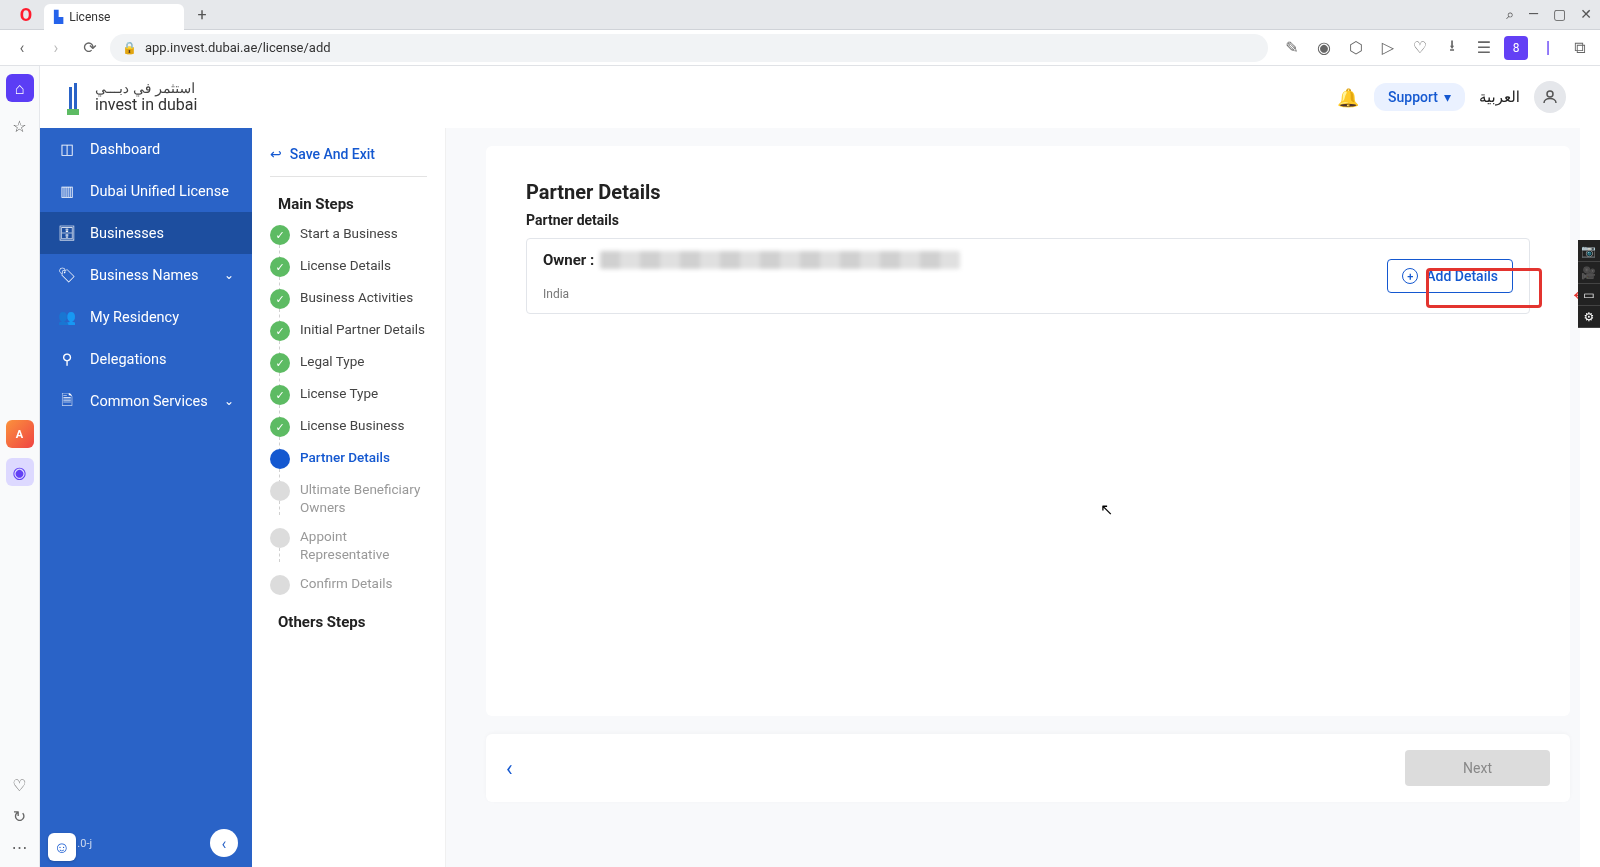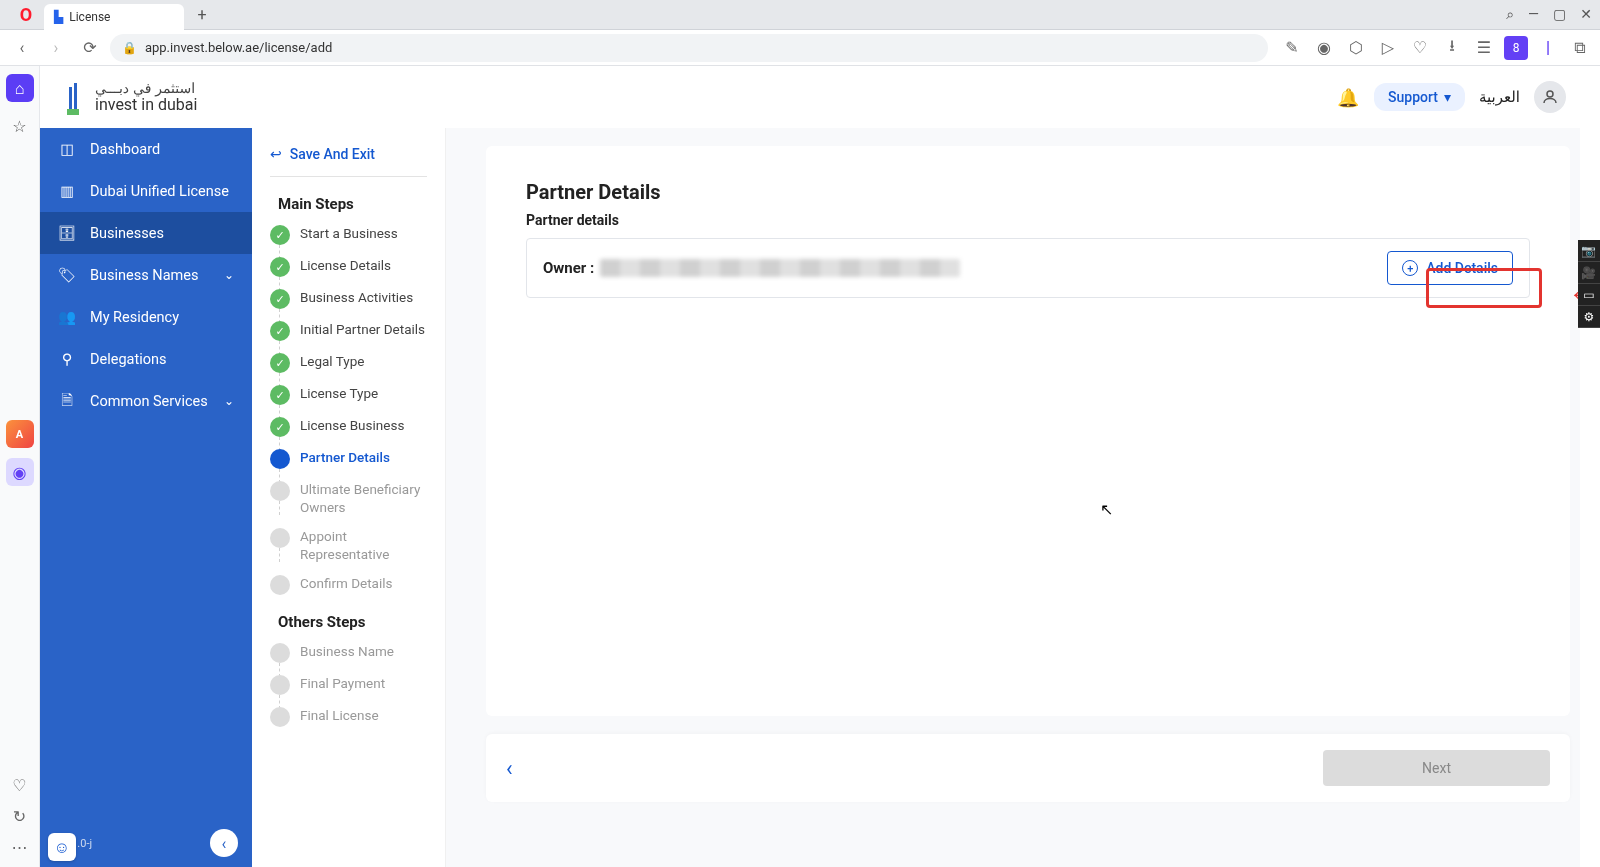--- a/index.html
+++ b/index.html
@@ -89,21 +89,21 @@
 .redacted { width: 360px; height: 18px; background: repeating-linear-gradient(90deg, #d0d0d0 0 20px, #e0e0e0 20px 40px); filter: blur(2px); border-radius: 2px; }
 .owner-country { font-size: 12px; color: #777; }
 .add-details-btn { border: 1px solid #1458d0; color: #1458d0; background: #fff; border-radius: 4px; padding: 8px 14px; font-size: 14px; font-weight: 500; display: flex; align-items: center; gap: 8px; cursor: pointer; }
 .add-details-btn .plus-circle { width: 16px; height: 16px; border: 1.5px solid #1458d0; border-radius: 50%; display: flex; align-items: center; justify-content: center; font-size: 11px; line-height: 1; }
 .highlight-box { position: absolute; border: 3px solid #e3342f; border-radius: 4px; pointer-events: none; }
 .arrow-indicator { position: absolute; color: #e3342f; font-size: 28px; font-weight: bold; }
 
 
 .footer-bar { background: #fff; border-radius: 6px; margin: 18px 0 0 40px; width: calc(100% - 50px); padding: 16px 20px; display: flex; align-items: center; justify-content: space-between; box-shadow: 0 -1px 4px rgba(0,0,0,0.03); }
 .back-arrow { color: #1458d0; font-size: 22px; cursor: pointer; }
-.next-btn { background: #dcdcdc; color: #888; border: none; border-radius: 4px; padding: 10px 99px; font-size: 14px; cursor: not-allowed; }
+.next-btn { background: #dcdcdc; color: #888; border: none; border-radius: 4px; padding: 10px 58px; font-size: 14px; cursor: not-allowed; }
 
 
 .right-tools { position: absolute; right: 0; top: 240px; width: 22px; background: #222; display: flex; flex-direction: column; }
 .right-tools span { height: 22px; display: flex; align-items: center; justify-content: center; color: #fff; font-size: 12px; border-bottom: 1px solid #444; cursor: pointer; }
 
 
 .cursor-pointer { position: absolute; font-size: 16px; color: #000; pointer-events: none; }
 </style>
 </head>
 <body>
@@ -124,21 +124,21 @@
     <span>✕</span>
   </div>
 </div>
 
 <div class="address-bar">
   <div class="nav-btn">‹</div>
   <div class="nav-btn" style="color:#bbb">›</div>
   <div class="nav-btn">⟳</div>
   <div class="url-box">
     <span class="lock-icon">🔒</span>
-    <span>app.invest.below.ae/license/add</span>
+    <span>app.invest.dubai.ae/license/add</span>
   </div>
   <div class="addr-actions">
     <span>✎</span>
     <span>◉</span>
     <span>⬡</span>
     <span>▷</span>
     <span>♡</span>
     <span>⭳</span>
     <span>☰</span>
     <span class="addr-user">8</span>
@@ -273,47 +273,34 @@
         <div class="step pending">
           <div class="step-dot pending"></div>
           <div class="step-label">Appoint Representative</div>
         </div>
         <div class="step pending">
           <div class="step-dot pending"></div>
           <div class="step-label">Confirm Details</div>
         </div>
       </div>
     <div class="steps-heading">Others Steps</div>
-    <div id="other-steps-container">
-        <div class="step pending">
-          <div class="step-dot pending"></div>
-          <div class="step-label">Business Name</div>
-        </div>
-        <div class="step pending">
-          <div class="step-dot pending"></div>
-          <div class="step-label">Final Payment</div>
-        </div>
-        <div class="step pending">
-          <div class="step-dot pending"></div>
-          <div class="step-label">Final License</div>
-        </div>
-      </div>
   </div>
 
   <div class="main-content">
     <div class="card">
       <div class="section-title">Partner Details</div>
       <div class="small-heading">Partner details</div>
 
       <div class="partner-row">
         <div class="partner-left">
           <div class="owner-line">
             <span class="owner-label">Owner :</span>
             <span class="redacted"></span>
           </div>
+          <span class="owner-country">India</span>
         </div>
         <button class="add-details-btn">
           <span class="plus-circle">+</span>
           <span>Add Details</span>
         </button>
       </div>
 
       <div class="highlight-box" style="top:122px; right:28px; width:116px; height:40px;"></div>
       <div class="arrow-indicator" style="top:128px; right:-26px;">←</div>
     </div>

